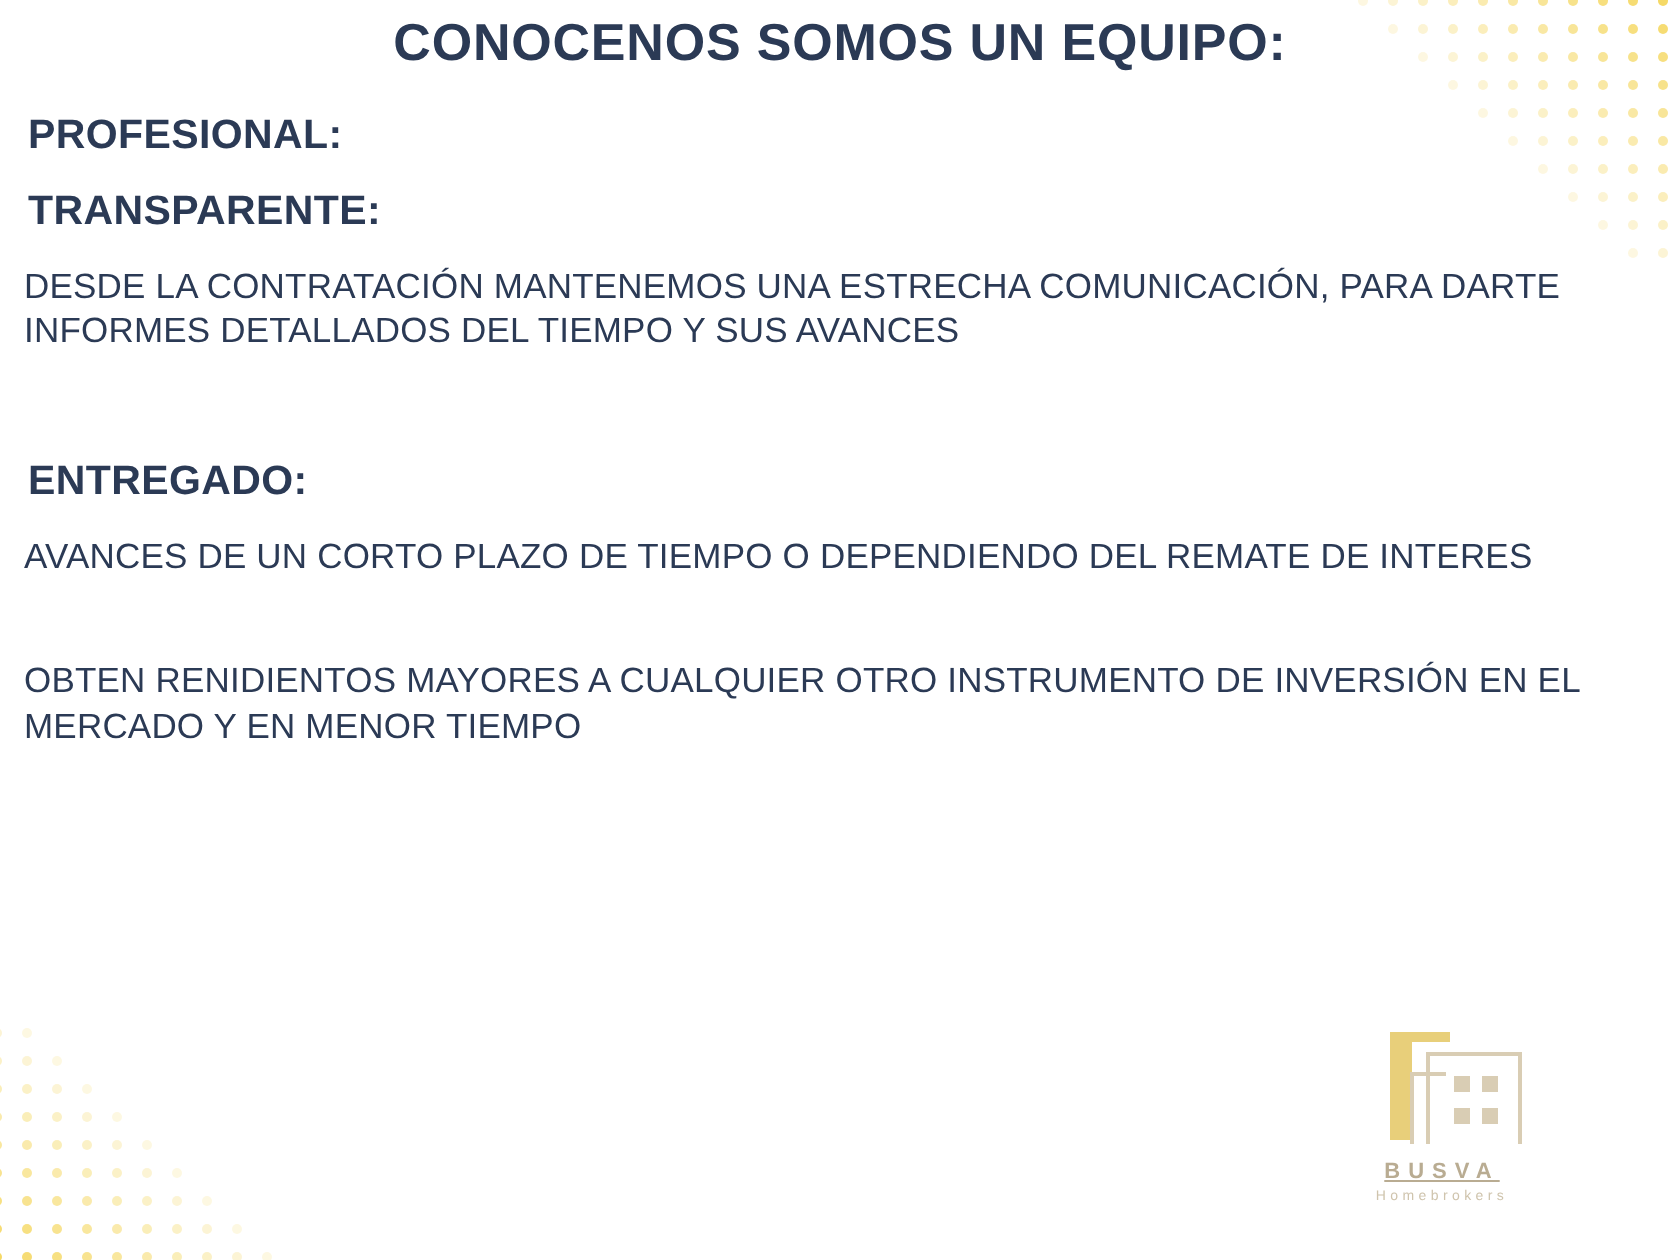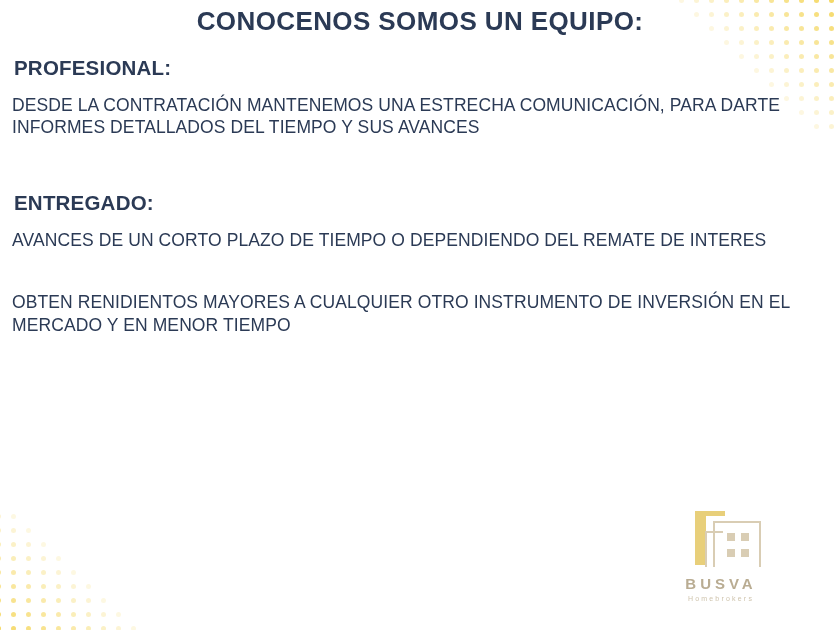--- a/index.html
+++ b/index.html
@@ -95,23 +95,24 @@
   .logo-mark .bar {
     position: absolute;
     background: #e8cf7a;
   }
   .logo-mark .outline {
     position: absolute;
     border: 2px solid #d9cdb4;
   }
   .logo-name {
     color: #b9ac92;
-    font-size: 15px;
+    font-size: 11px;
     letter-spacing: 4px;
     font-weight: bold;
+    text-decoration: underline;
   }
   .logo-sub {
     color: #cfc4ad;
     font-size: 7px;
     letter-spacing: 2.2px;
     margin-top: 3px;
   }
 </style>
 </head>
 <body>
@@ -244,20 +245,21 @@
 
   <div class="title">CONOCENOS SOMOS UN EQUIPO:</div>
 
   <div class="content">
 
     <div class="block block-professional">
       <p class="heading">PROFESIONAL:</p>
     </div>
 
     <div class="block block-transparente">
+      <p class="heading">TRANSPARENTE:</p>
       <p class="body-text">DESDE LA CONTRATACIÓN MANTENEMOS UNA ESTRECHA COMUNICACIÓN, PARA DARTE INFORMES DETALLADOS DEL TIEMPO Y SUS AVANCES</p>
     </div>
 
     <div class="block block-entregado">
       <p class="heading">ENTREGADO:</p>
       <p class="body-text">AVANCES DE UN CORTO PLAZO DE TIEMPO O  DEPENDIENDO DEL REMATE DE INTERES</p>
     </div>
 
     <div class="block block-ganancias">
       <p class="body-text">OBTEN RENIDIENTOS MAYORES A CUALQUIER OTRO INSTRUMENTO DE INVERSIÓN EN EL MERCADO Y EN MENOR TIEMPO</p>

